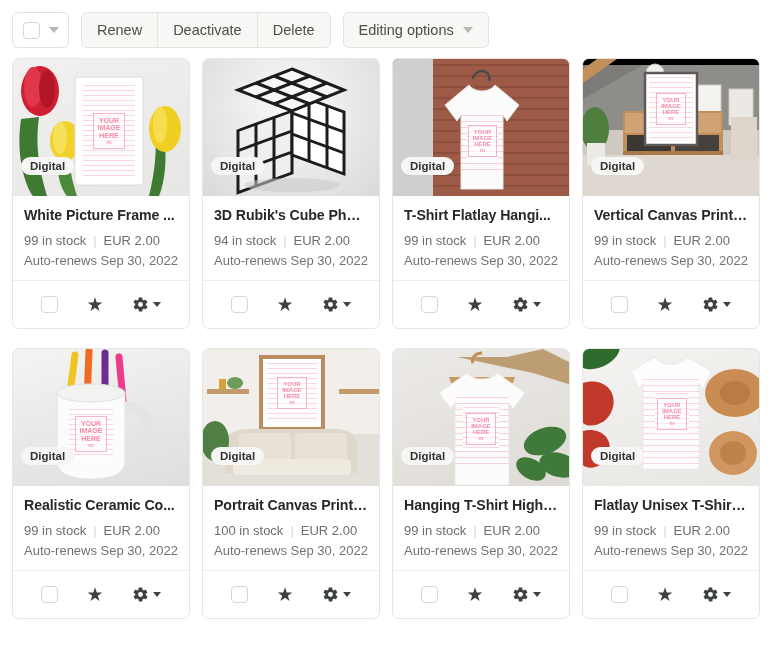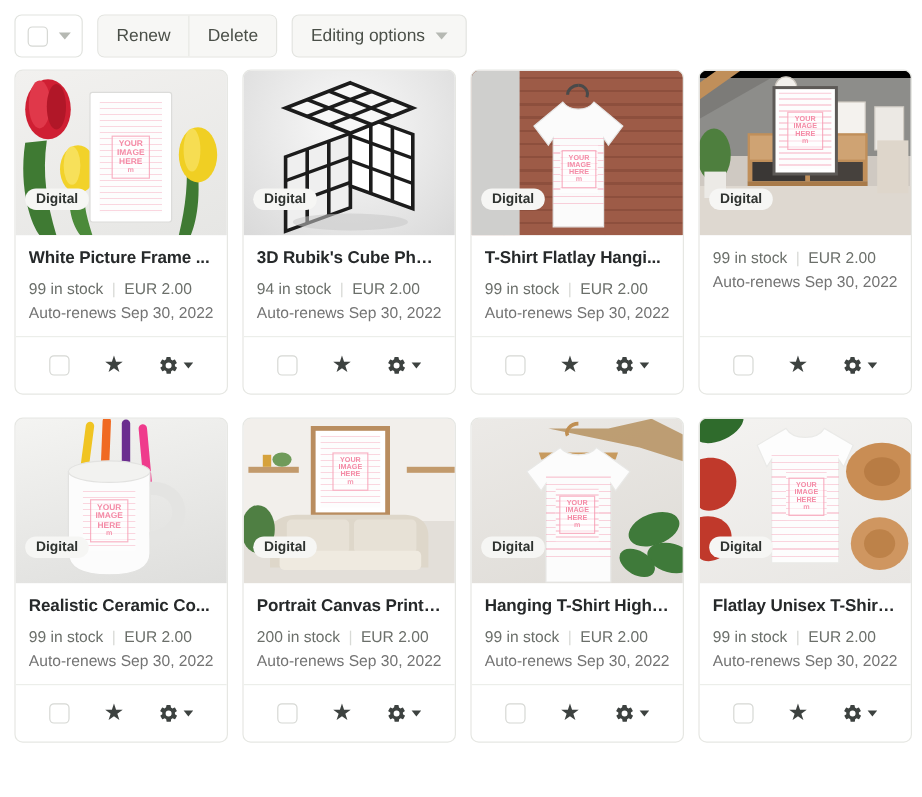--- a/index.html
+++ b/index.html
@@ -181,20 +181,21 @@
 <div class="page">
 
   <div class="toolbar">
     <div class="select-all">
       <span class="cbox"></span>
       <span class="caret-solid"></span>
     </div>
 
     <div class="btn-group">
       <button class="gbtn">Renew</button>
+      <button class="gbtn">Deactivate</button>
       <button class="gbtn">Delete</button>
     </div>
 
     <div class="editing-options">
       <span>Editing options</span>
       <span class="caret-solid"></span>
     </div>
   </div>
 
   <div class="grid" id="grid">
@@ -377,20 +378,21 @@
       <span>YOUR</span>
                 <span>IMAGE</span>
                 <span>HERE</span>
       <span class="mk">m</span>
     </div>
             </div>
           </div>
       <span class="badge">Digital</span>
     </div>
     <div class="body">
+      <div class="title">Vertical Canvas Print ...</div>
       <div class="meta">
         <span>99 in stock</span>
         <span class="sep">|</span>
         <span>EUR 2.00</span>
       </div>
       <div class="renew">Auto-renews Sep 30, 2022</div>
     </div>
     <div class="card-footer">
       <span class="cbox"></span>
       <span class="star">★</span>
@@ -473,21 +475,21 @@
                 <span>HERE</span>
       <span class="mk">m</span>
     </div>
             </div>
           </div>
       <span class="badge">Digital</span>
     </div>
     <div class="body">
       <div class="title">Portrait Canvas Print ...</div>
       <div class="meta">
-        <span>200 in stock</span>
+        <span>100 in stock</span>
         <span class="sep">|</span>
         <span>EUR 2.00</span>
       </div>
       <div class="renew">Auto-renews Sep 30, 2022</div>
     </div>
     <div class="card-footer">
       <span class="cbox"></span>
       <span class="star">★</span>
       <span class="gear-wrap">
         <svg width="17" height="17" viewBox="0 0 24 24">

